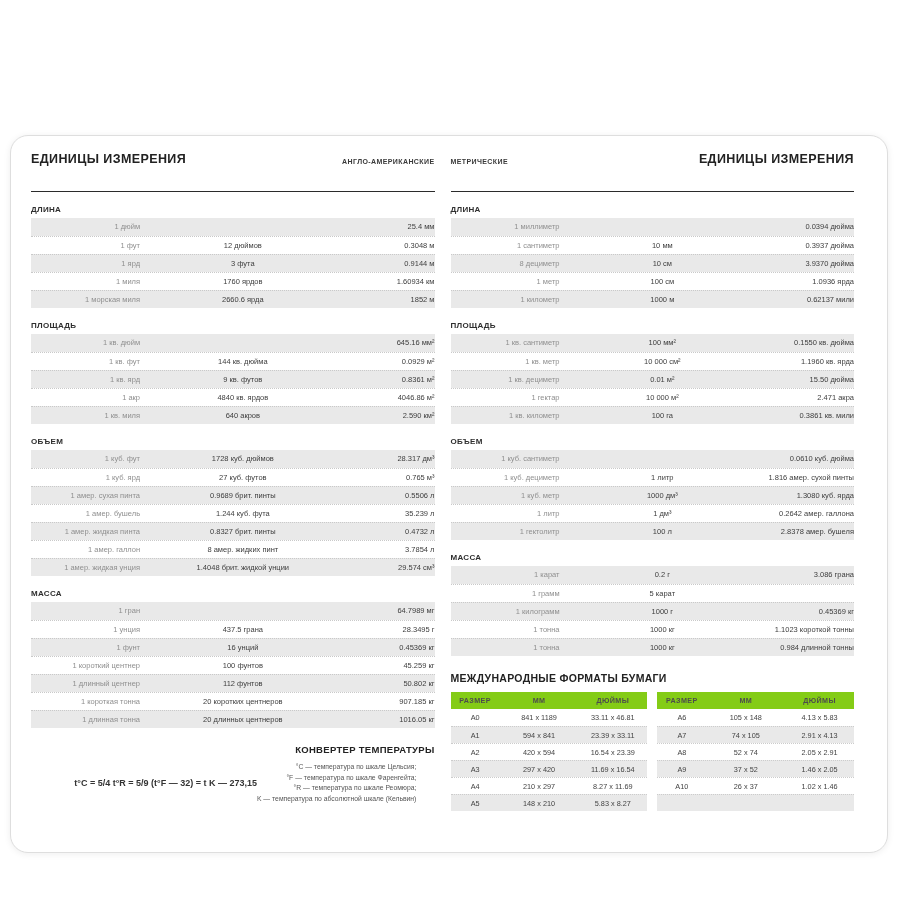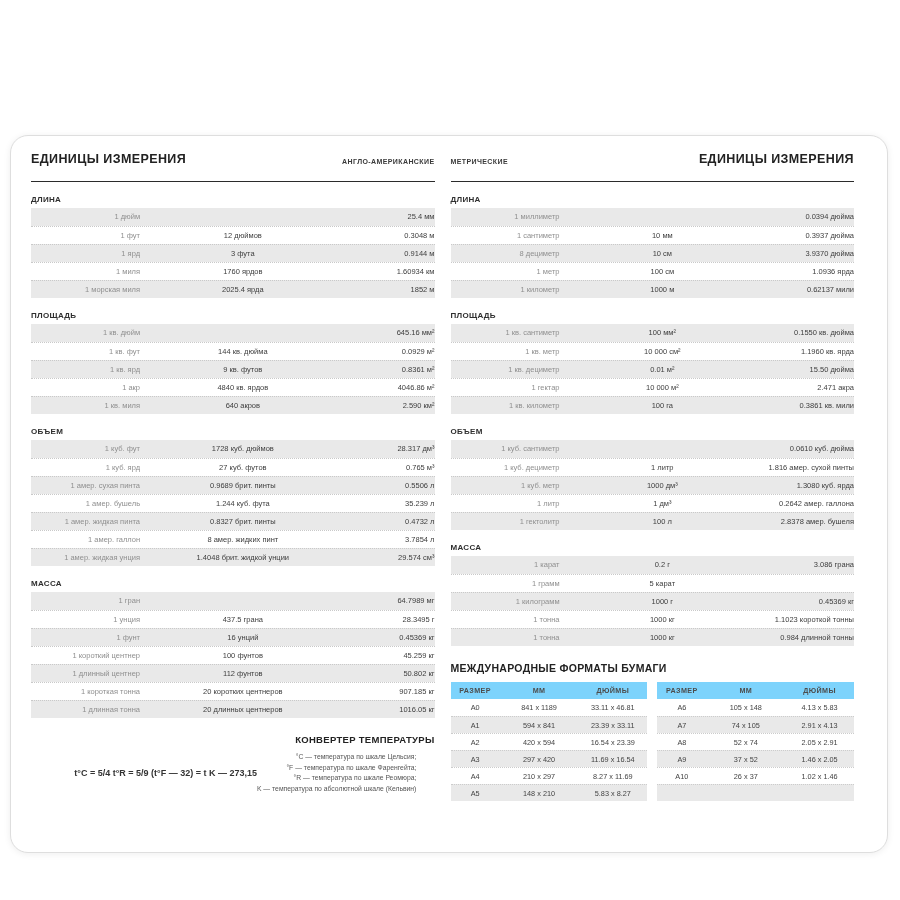--- a/index.html
+++ b/index.html
@@ -12,21 +12,21 @@
     position:absolute;left:10px;top:135px;width:878px;height:718px;
     background:#ffffff;border:1px solid #dedede;border-radius:18px;
     box-shadow:0 1px 7px rgba(0,0,0,0.07);
     box-sizing:border-box;
     display:flex;gap:16px;
     padding:16px 33px 0 20px;
   }
   .col{flex:1;min-width:0;}
   .col-header{
     display:flex;justify-content:space-between;align-items:flex-end;
-    border-bottom:1.6px solid #2b2b2b;padding-bottom:15px;
+    border-bottom:1.6px solid #2b2b2b;padding-bottom:25px;
   }
   .big-title{font-size:12.5px;font-weight:bold;color:#222;letter-spacing:.4px;}
   .small-title{font-size:7px;font-weight:bold;color:#3a3a3a;letter-spacing:.4px;padding-bottom:1px;}
   .section{margin-top:13px;}
   .section-title{font-size:8px;font-weight:bold;color:#2e2e2e;letter-spacing:.3px;margin-bottom:4px;}
   .mtable{width:100%;}
   .mrow{display:flex;height:18px;line-height:18px;box-sizing:border-box;font-size:7.5px;}
   .mrow + .mrow{border-top:1px dotted #c9c9c9;}
   .mtable .mrow:nth-of-type(odd){background:#e9e9e9;}
   .c1{width:30%;text-align:right;color:#8f8f8f;padding-right:12px;box-sizing:border-box;
@@ -35,21 +35,21 @@
   .c3{width:25%;text-align:right;color:#3d3d3d;white-space:nowrap;}
   .temp-block{margin-top:16px;text-align:right;}
   .temp-title{font-size:9.5px;font-weight:bold;color:#222;letter-spacing:.3px;}
   .temp-body{display:flex;margin-top:7px;}
   .temp-formula{font-size:9px;font-weight:bold;color:#333;width:56%;margin-top:16px;}
   .temp-notes{font-size:6.8px;color:#555;line-height:1.55;}
   .paper-block{margin-top:16px;}
   .paper-title{font-size:10.5px;font-weight:bold;color:#222;letter-spacing:.3px;margin-bottom:8px;}
   .paper-tables{display:flex;gap:10px;}
   .ptable{flex:1;min-width:0;}
-  .prow-head{display:flex;height:17px;line-height:17px;background:#7dd3fc;
+  .prow-head{display:flex;height:17px;line-height:17px;background:#84cc16;
       font-size:7.2px;font-weight:bold;color:#4c4c4c;letter-spacing:.4px;}
   .prow{display:flex;height:17px;line-height:17px;font-size:7.3px;color:#444;box-sizing:border-box;}
   .prow + .prow{border-top:1px dotted #cccccc;}
   .prows .prow:nth-of-type(even){background:#e9e9e9;}
   .pc1{width:25%;text-align:center;white-space:nowrap;}
   .pc2{width:40%;text-align:center;white-space:nowrap;}
   .pc3{width:35%;text-align:center;white-space:nowrap;}
 </style>
 </head>
 <body>
@@ -85,21 +85,21 @@
           </div>
 
           <div class="mrow">
             <span class="c1">1 миля</span>
             <span class="c2">1760 ярдов</span>
             <span class="c3">1.60934 км</span>
           </div>
 
           <div class="mrow">
             <span class="c1">1 морская миля</span>
-            <span class="c2">2025.4 ярда</span>
+            <span class="c2">2660.6 ярда</span>
             <span class="c3">1852 м</span>
           </div>
         </div>
     </div>
 
     <div class="section">
       <div class="section-title">ПЛОЩАДЬ</div>
       <div class="mtable">
 
           <div class="mrow">

